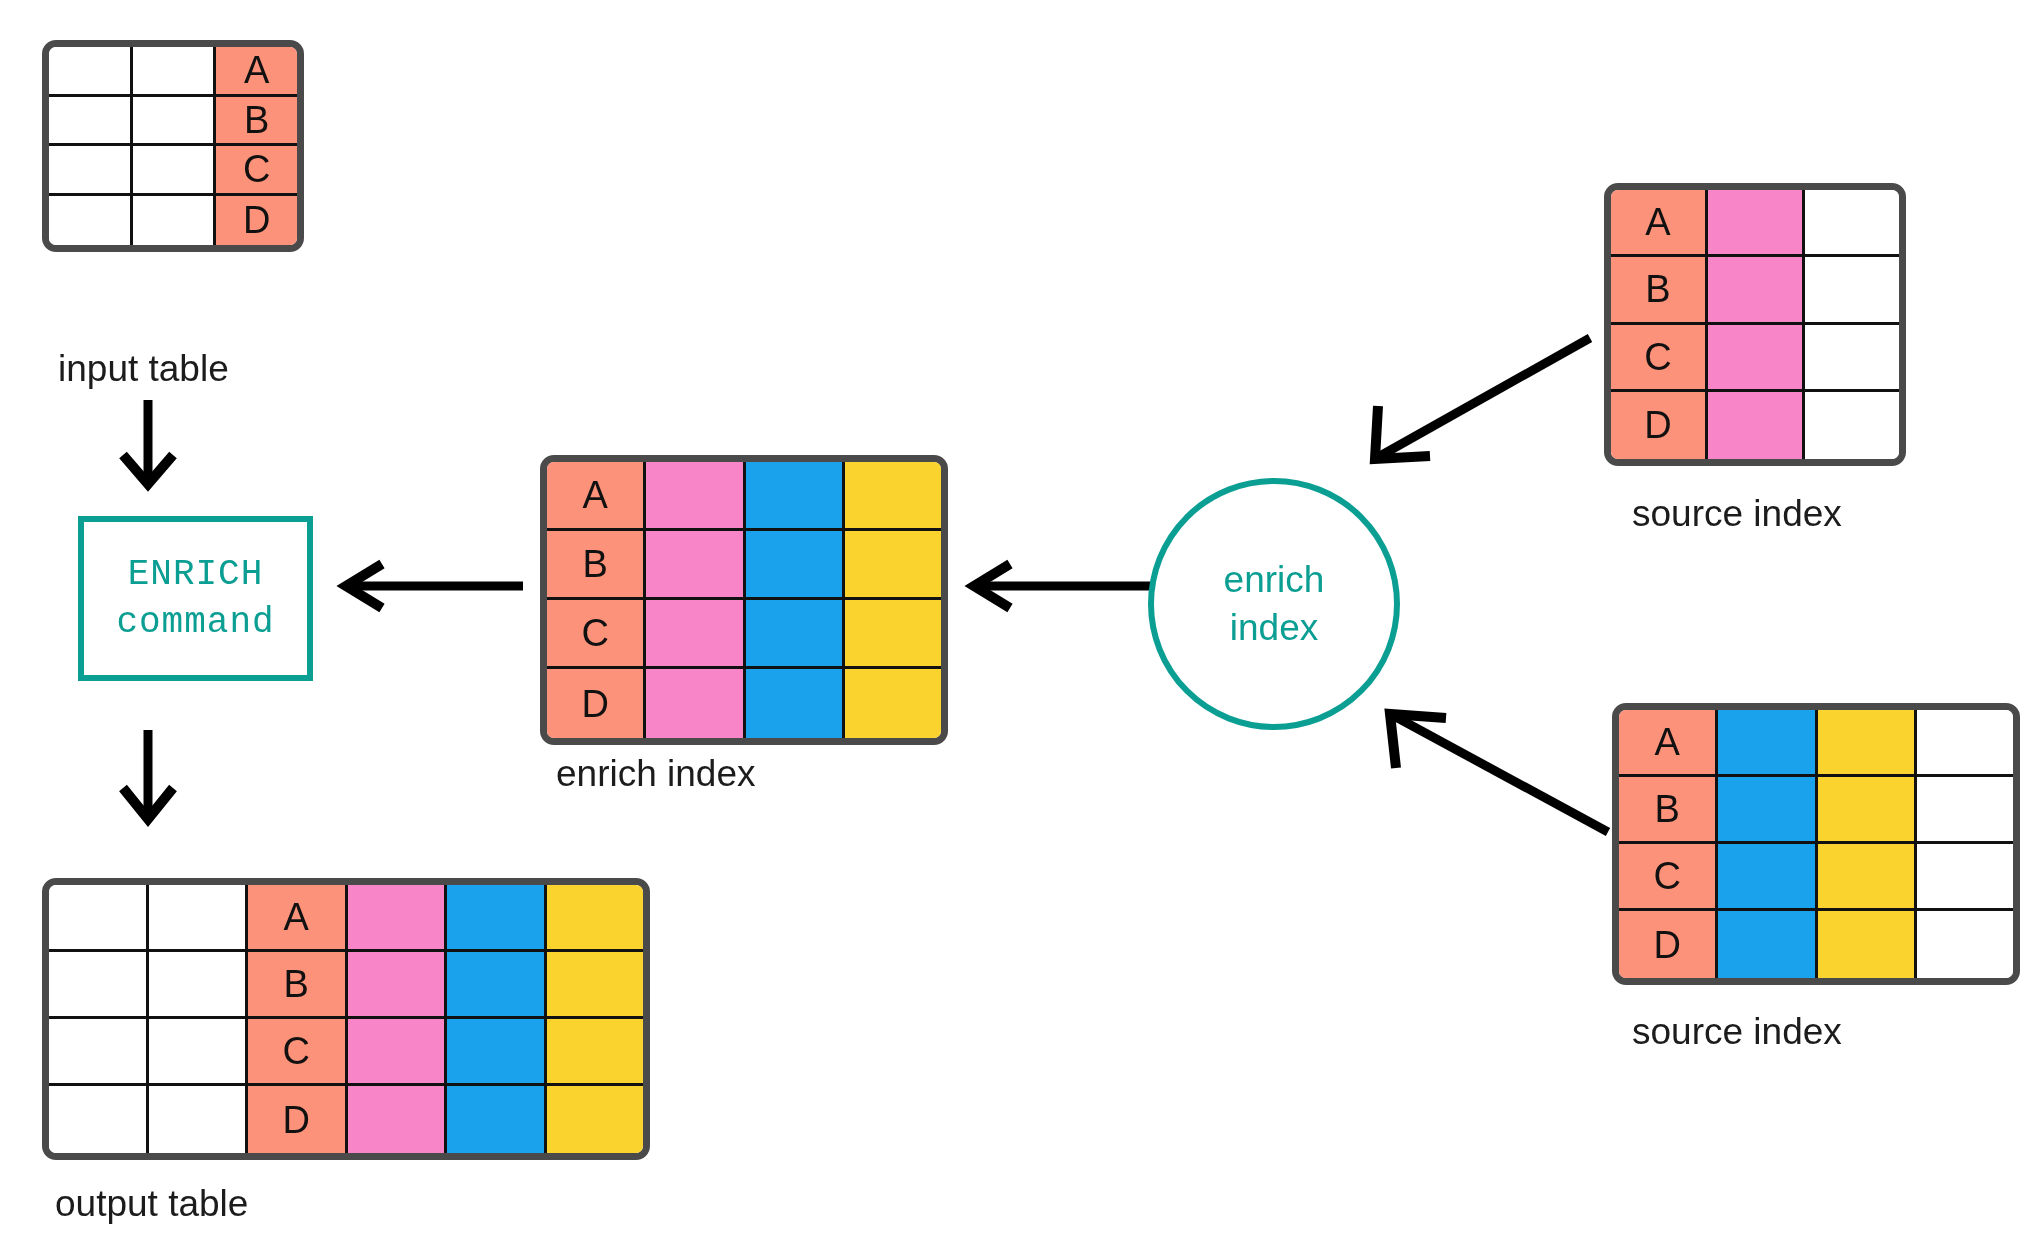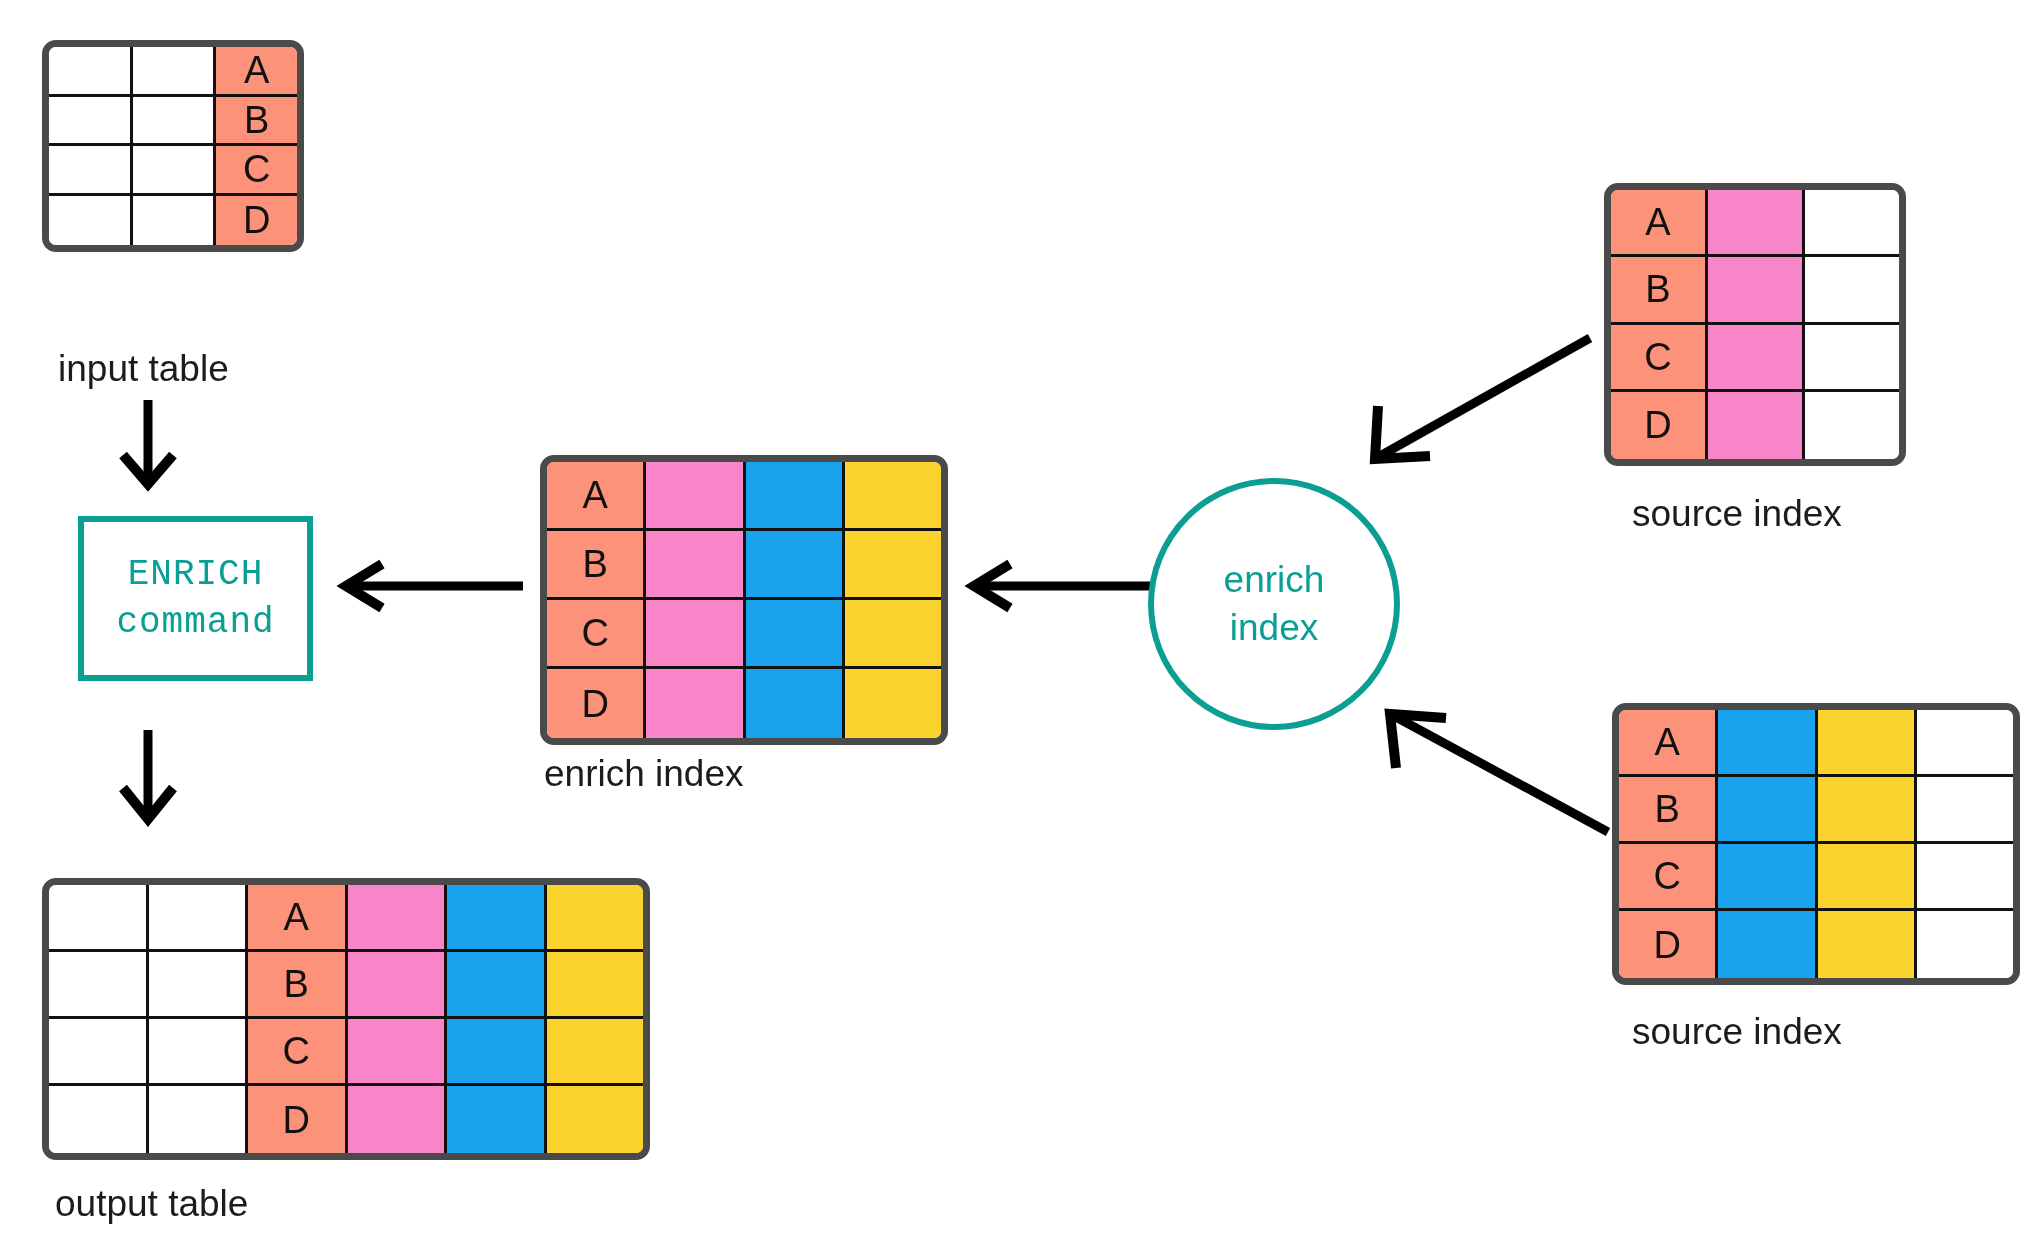--- a/index.html
+++ b/index.html
@@ -227,21 +227,21 @@
       <div class="tcell c-blue"></div>
       <div class="tcell c-yellow"></div>
     </div>
     <div class="trow">
       <div class="tcell c-salmon">D</div>
       <div class="tcell c-pink"></div>
       <div class="tcell c-blue"></div>
       <div class="tcell c-yellow"></div>
     </div>
   </div>
-  <div class="caption" style="left:544px; top:755px;">enrich index</div>
+  <div class="caption" style="left:556px; top:755px;">enrich index</div>
 
   <svg class="arrow" style="left:968px; top:562px; width:185px; height:48px;" viewBox="0 0 185 48">
     <line x1="183" y1="24" x2="8" y2="24"></line>
     <polyline points="42,2 6,24 42,46"></polyline>
   </svg>
 
   <div class="policy-circle" style="left:1148px; top:478px; width:252px; height:252px;">
     <div class="policy-line">enrich</div>
     <div class="policy-line">index</div>
   </div>

